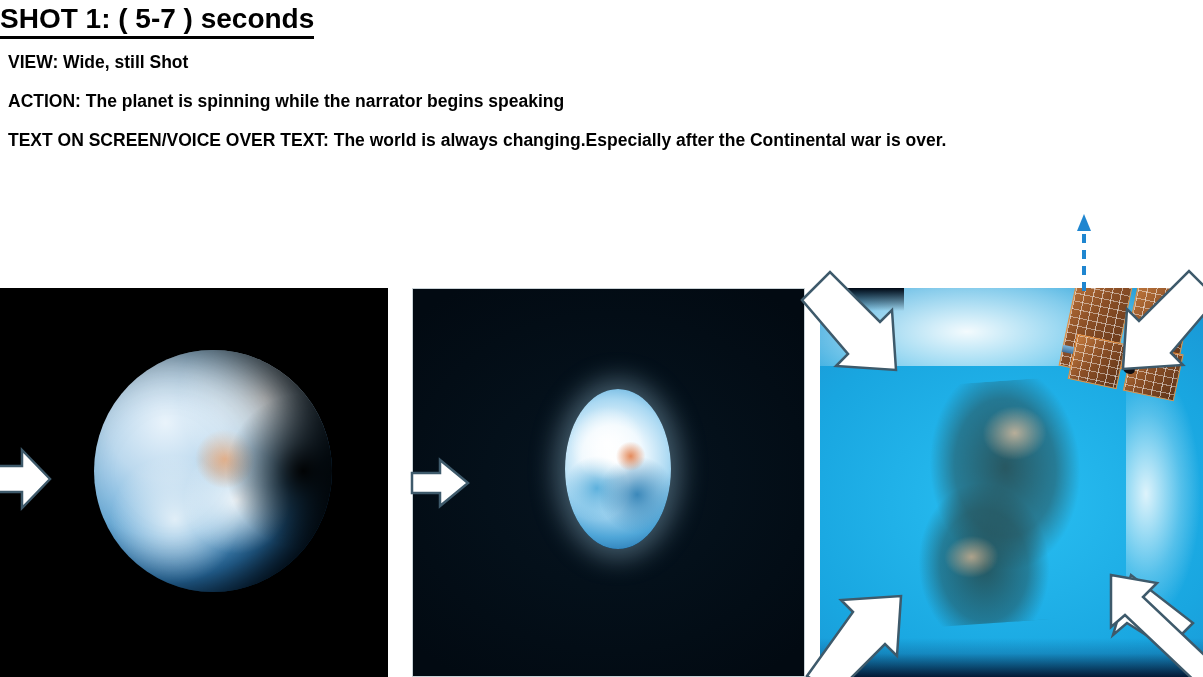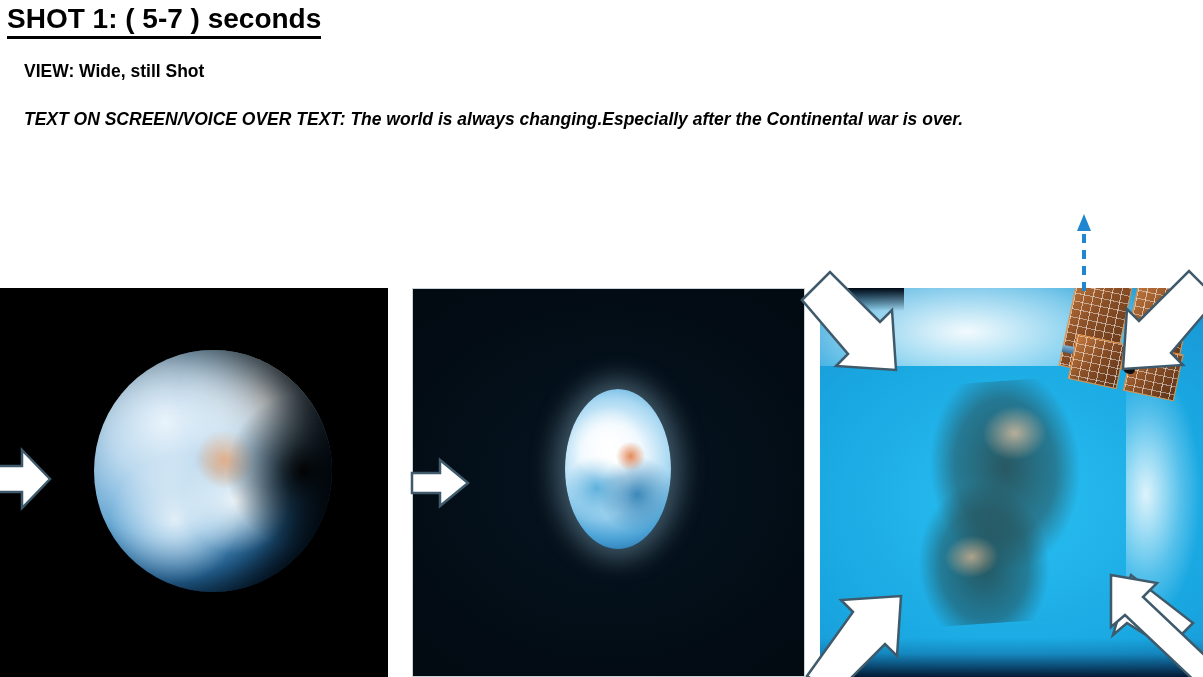--- a/index.html
+++ b/index.html
@@ -12,45 +12,44 @@
     height: 677px;
     position: relative;
     overflow: hidden;
     font-family: "Liberation Sans", sans-serif;
     color: #000000;
   }
 
   
   .text-block {
     position: absolute;
-    left: 7px;
+    left: 0px;
     top: 0px;
     width: 1089px;
   }
   .shot-title {
     font-size: 28px;
     font-weight: bold;
     line-height: 34px;
     margin: 0;
     padding: 2px 0 0 0;
     display: inline-block;
     border-bottom: 3px solid #000;
     letter-spacing: 0px;
   }
   .meta-line {
     font-size: 17.5px;
     font-weight: bold;
     line-height: 31px;
-    margin: 17px;
+    margin: 8px;
     white-space: nowrap;
   }
   .meta-line.wrapping {
     white-space: normal;
     width: 1190px;
-    font-style: italic;
   }
 
   
   .panels {
     position: absolute;
     left: 0;
     top: 288px;
     width: 1203px;
     height: 389px;
   }
@@ -253,20 +252,21 @@
   }
 </style>
 </head>
 <body>
 
 <div class="text-block">
   <div>
     <h1 class="shot-title">SHOT 1: ( 5-7 ) seconds</h1>
   </div>
   <p class="meta-line">VIEW: Wide, still Shot</p>
+  <p class="meta-line">ACTION: The planet is spinning while the narrator begins speaking</p>
   <p class="meta-line wrapping">TEXT ON SCREEN/VOICE OVER TEXT: The world is always changing.Especially after the Continental war is over.</p>
 </div>
 
 <div class="panels">
 
   <div class="panel panel-1">
     <div class="earth-1"></div>
   </div>
 
   <div class="panel panel-2">

